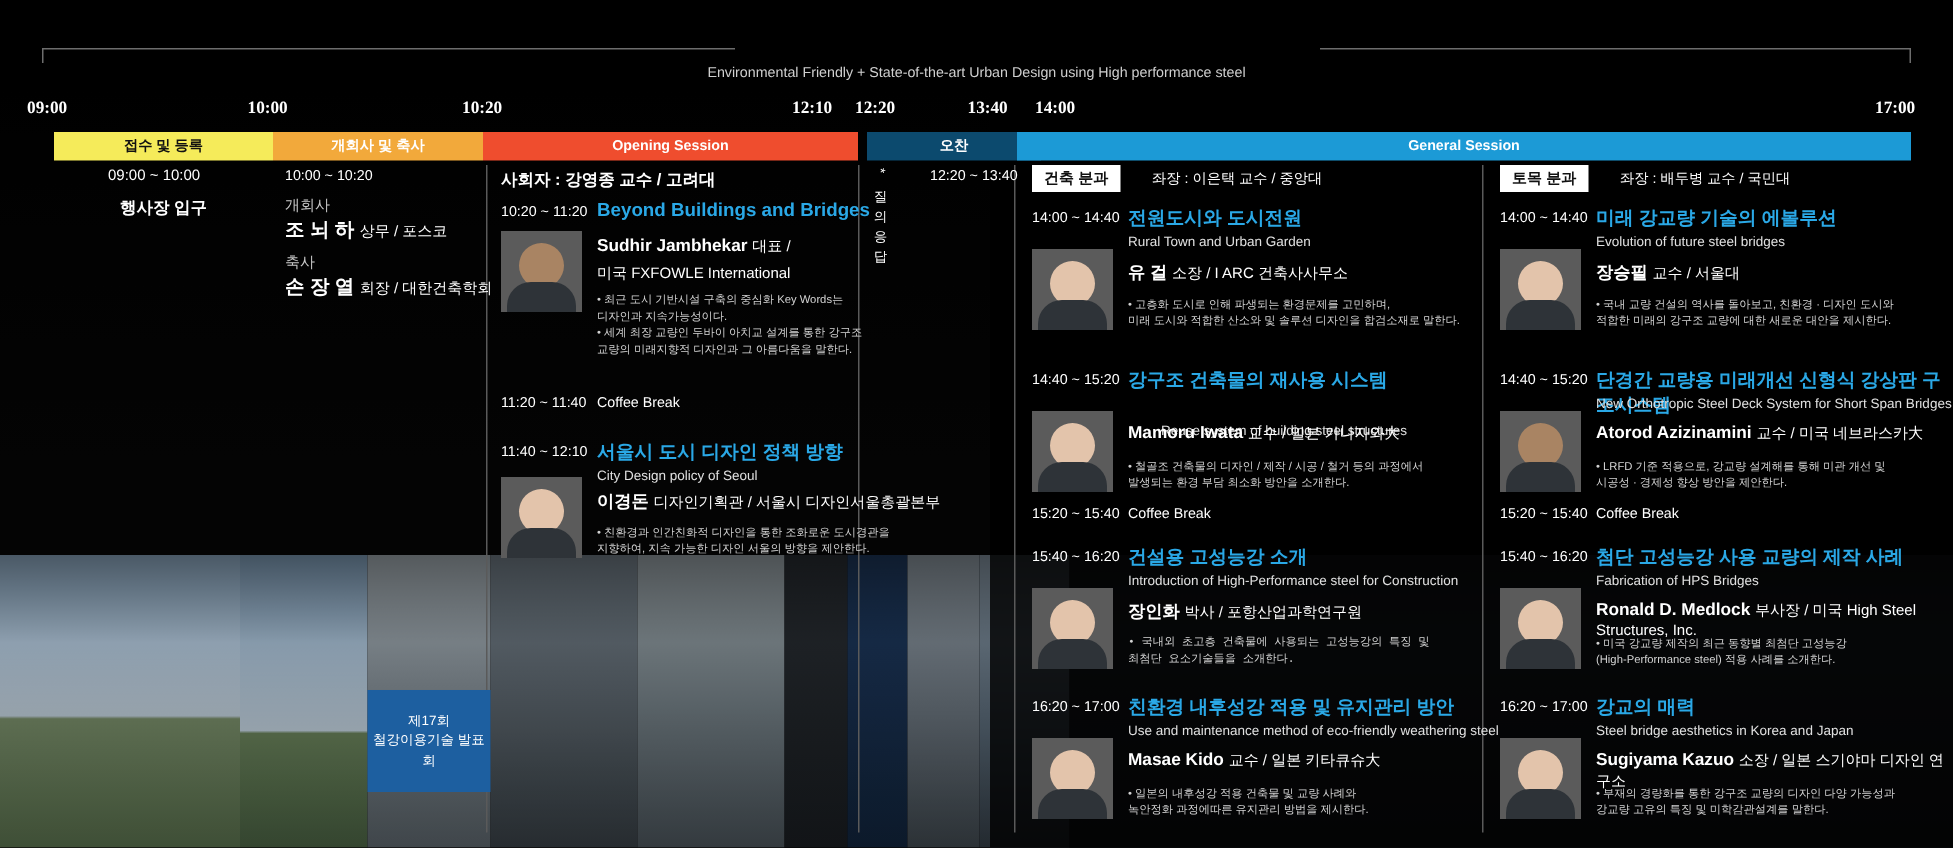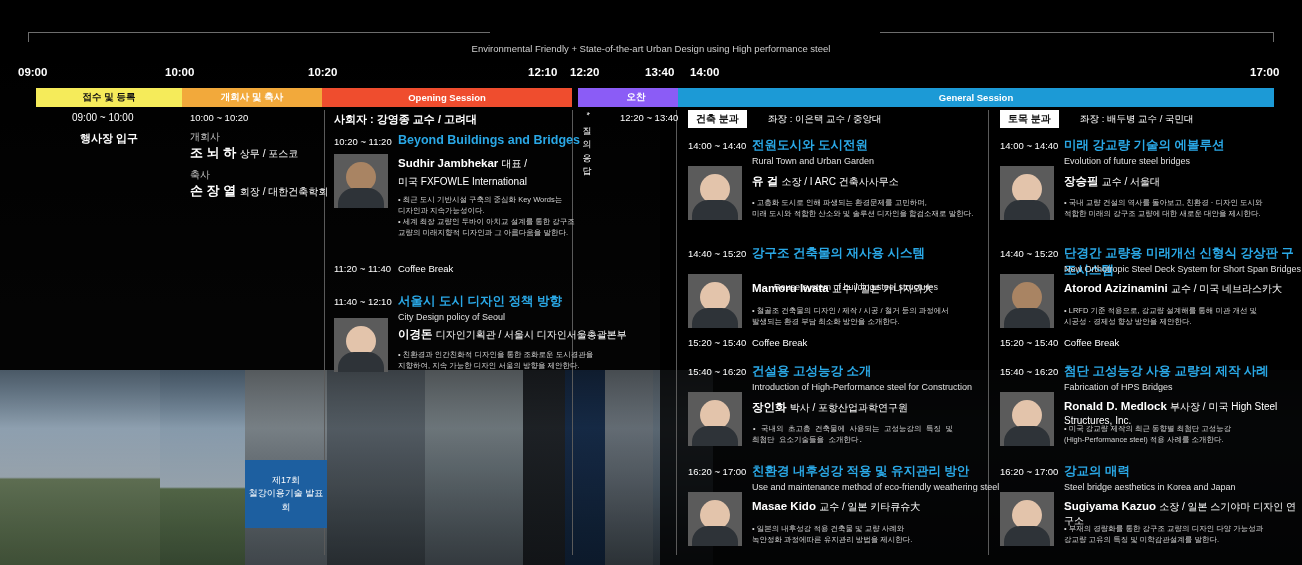--- a/index.html
+++ b/index.html
@@ -40,21 +40,21 @@
   .hdr-rule-v { position:absolute; width:1px; background:#6d6d6d; top:32px; height:10px; }
   .hdr-title { position:absolute; top:21px; left:0; width:1302px; text-align:center;
                font-size:15px; font-weight:bold; letter-spacing:0.5px; }
   .hdr-dot { display:inline-block; width:9px; height:9px; border-radius:50%;
              background:#fff; margin:0 10px; vertical-align:middle; }
   .hdr-sub { position:absolute; top:43px; left:0; width:1302px; text-align:center;
              font-size:9.5px; color:#cfcfcf; }
 
   
   .ruler { position:absolute; left:0; top:64px; width:1302px; height:24px; }
-  .ruler .tick { position:absolute; top:2px; font-size:11.5px; color:#fff; font-weight:bold;}
+  .ruler .tick { position:absolute; top:2px; font-size:11.5px; color:#fff; font-weight:bold;font-family:Liberation Serif, serif;}
   
   .band { position:absolute; top:88px; height:19px; font-size:9.5px; font-weight:bold;
           color:#fff; display:flex; align-items:center; justify-content:center; }
   .band.dark { color:#111; }
 
   
   .blk { position:absolute; }
   .t-ko { font-weight:bold; }
   .small { font-size:9px; }
   .grey { color:#c9c9c9; }
@@ -130,21 +130,21 @@
   <div class="tick" style="left:528px">12:10</div>
   <div class="tick" style="left:570px">12:20</div>
   <div class="tick" style="left:645px">13:40</div>
   <div class="tick" style="left:690px">14:00</div>
   <div class="tick" style="left:1250px">17:00</div>
 </div>
 
 <div class="band dark" style="left:36px;  width:146px; background:#f5eb5a;">접수 및 등록</div>
 <div class="band" style="left:182px; width:140px; background:#f2a93b;">개회사 및 축사</div>
 <div class="band" style="left:322px; width:250px; background:#ef4d2e;">Opening Session</div>
-<div class="band" style="left:578px; width:116px;  background:#8b5cf6;">오찬</div>
+<div class="band" style="left:578px; width:116px;  background:#0c4a6e;">오찬</div>
 <div class="band" style="left:678px; width:596px; background:#1c9ad6;">General  Session</div>
 
 <div class="vline" style="left:324px; top:110px; height:445px;"></div>
 <div class="vline" style="left:572px; top:110px; height:445px;"></div>
 <div class="vline" style="left:676px; top:110px; height:445px;"></div>
 <div class="vline" style="left:988px; top:110px; height:445px;"></div>
 
 <div class="lc" style="left:72px; top:112px;">09:00 ~ 10:00</div>
 <div class="lc t-ko" style="left:80px; top:131px; font-size:11px;">행사장 입구</div>
 

